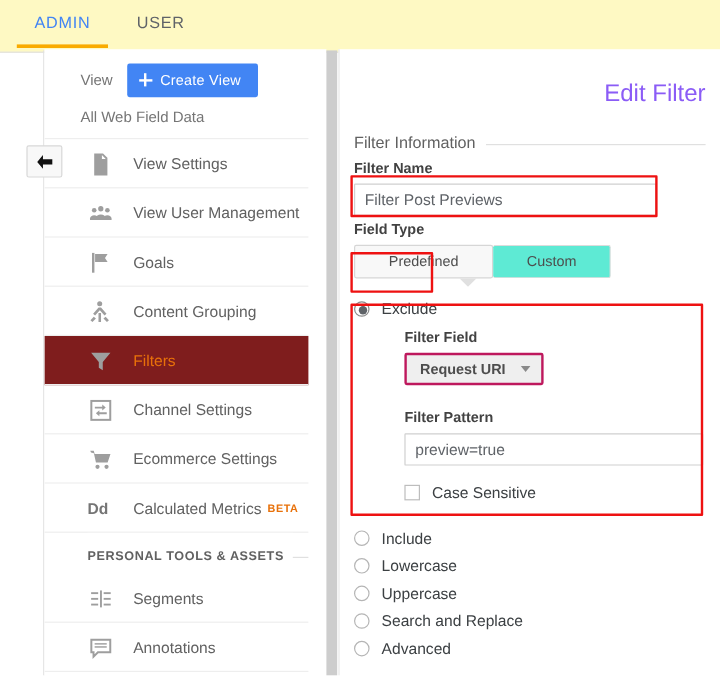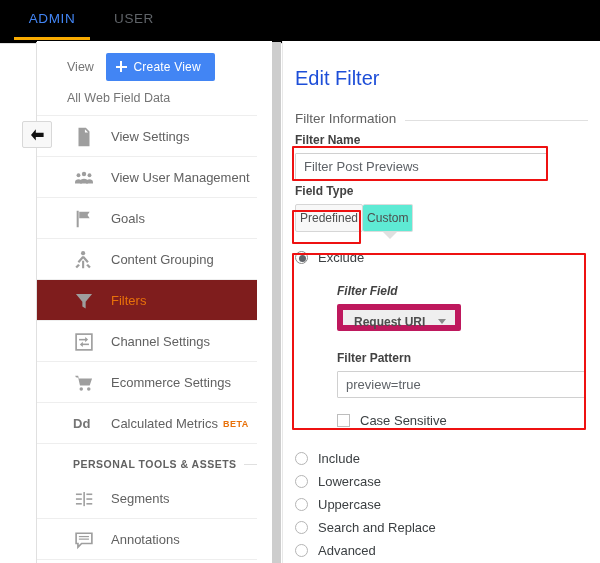--- a/index.html
+++ b/index.html
@@ -14,21 +14,21 @@
     overflow: hidden;
     position: relative;
   }
 
   
   .topbar {
     position: absolute;
     top: 0; left: 0;
     width: 600px;
     height: 44px;
-    background: #000000;
+    background: #fef9c3;
     border-bottom: 1px solid #e0e0e0;
   }
   .tab {
     position: absolute;
     top: 0;
     height: 40px;
     line-height: 38px;
     font-size: 13.5px;
     letter-spacing: 0.6px;
     text-align: center;
@@ -213,24 +213,25 @@
     left: 282px;
     top: 41px;
     width: 318px;
     height: 522px;
     background: #ffffff;
     border-left: 1px solid #e8e8e8;
     padding: 0 12px 0 12px;
   }
   .page-title {
     font-size: 20px;
-    color: #1d4ed8;
+    color: #8b5cf6;
     font-weight: normal;
     margin: 26px 0 0 0;
     padding: 0;
+    text-align: right;
   }
   .sect-row {
     position: relative;
     margin-top: 21px;
     height: 18px;
   }
   .sect-row .sect-txt {
     font-size: 13.5px;
     color: #616161;
     background: #fff;
@@ -268,21 +269,21 @@
 
   
   .toggle-row { margin-top: 5px; position: relative; height: 30px; }
   .tg {
     display: inline-block;
     height: 28px;
     line-height: 27px;
     font-size: 12px;
     color: #4d4d4d;
     border: 1px solid #d6d6d6;
-    padding: 0 4px;
+    padding: 0 28px;
     cursor: pointer;
     vertical-align: top;
     border-radius: 2px;
   }
   .tg.sel { background: #f8f8f8; border-color: #d6d6d6; }
   .tg.unsel { background: #5eead4; border-color: #dcdcdc; border-left: none; }
   .tg-caret {
     position: absolute;
     left: 88px;
     top: 28px;
@@ -319,21 +320,21 @@
     color: #3c4043;
     line-height: 19px;
     white-space: nowrap;
   }
 
   
   .indent { margin-left: 42px; }
   .dropdown-btn {
     display: inline-block;
     background: #efefef;
-    border: 6px solid #be185d;
+    border: 2px solid #be185d;
     border-radius: 2px;
     height: 27px;
     line-height: 25px;
     font-size: 12px;
     font-weight: bold;
     color: #4d4d4d;
     padding: 0 9px 0 11px;
     cursor: pointer;
     white-space: nowrap;
   }
@@ -546,21 +547,21 @@
   </div>
 
   
   <div style="margin-top:14px;">
     <div class="radio-line">
       <span class="radio on"></span>
       <span class="radio-label">Exclude</span>
     </div>
 
     <div class="indent">
-      <div class="fld-label" style="margin-top:14px;font-style:italic;">Filter Field</div>
+      <div class="fld-label" style="margin-top:4px;">Filter Field</div>
       <span class="dropdown-btn"><span>Request URI</span><span class="dd-caret"></span></span>
 
       <div class="fld-label" style="margin-top:20px;">Filter Pattern</div>
       <input class="txt-input" style="width: 249px;" type="text" value="preview=true">
 
       <div class="chk-row">
         <span class="chkbox"></span>
         <span class="chk-label">Case Sensitive</span>
       </div>
     </div>

